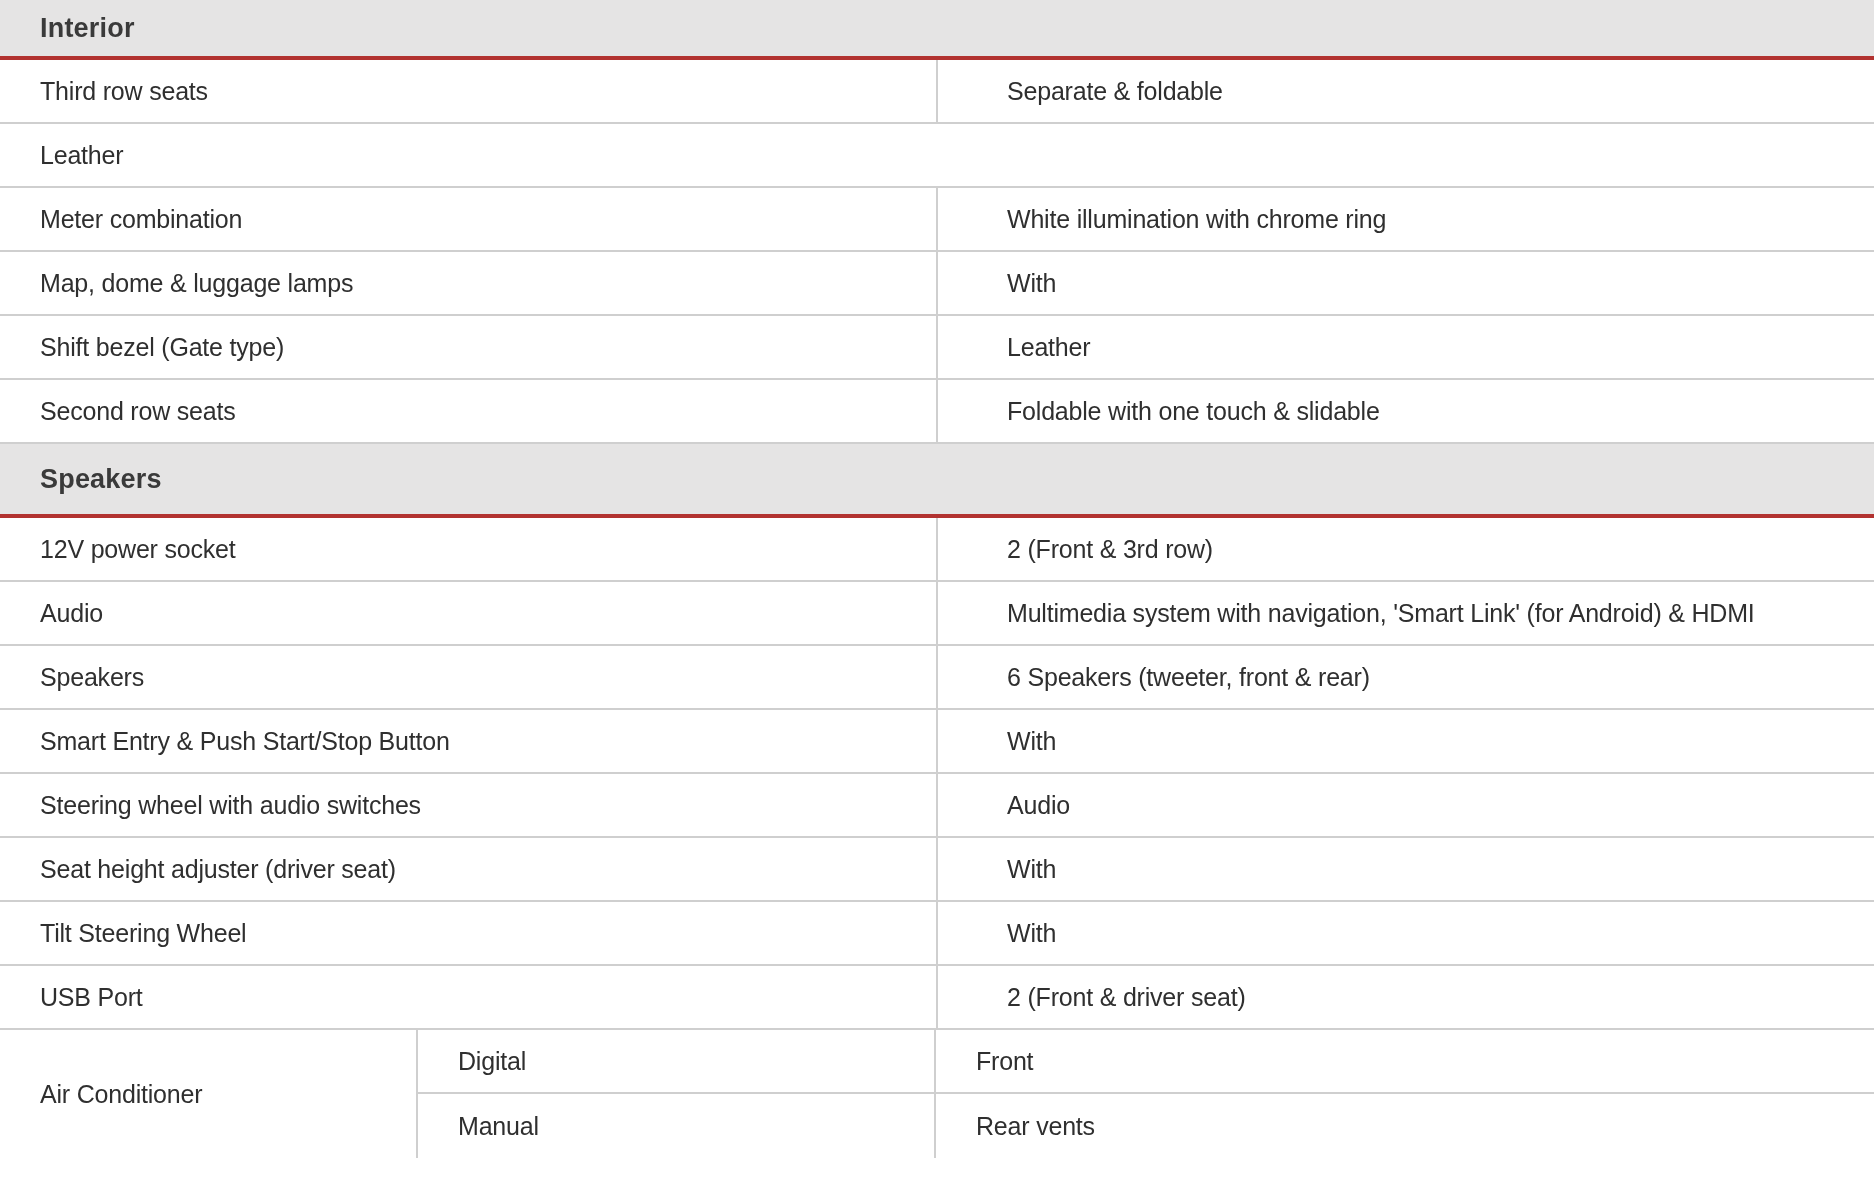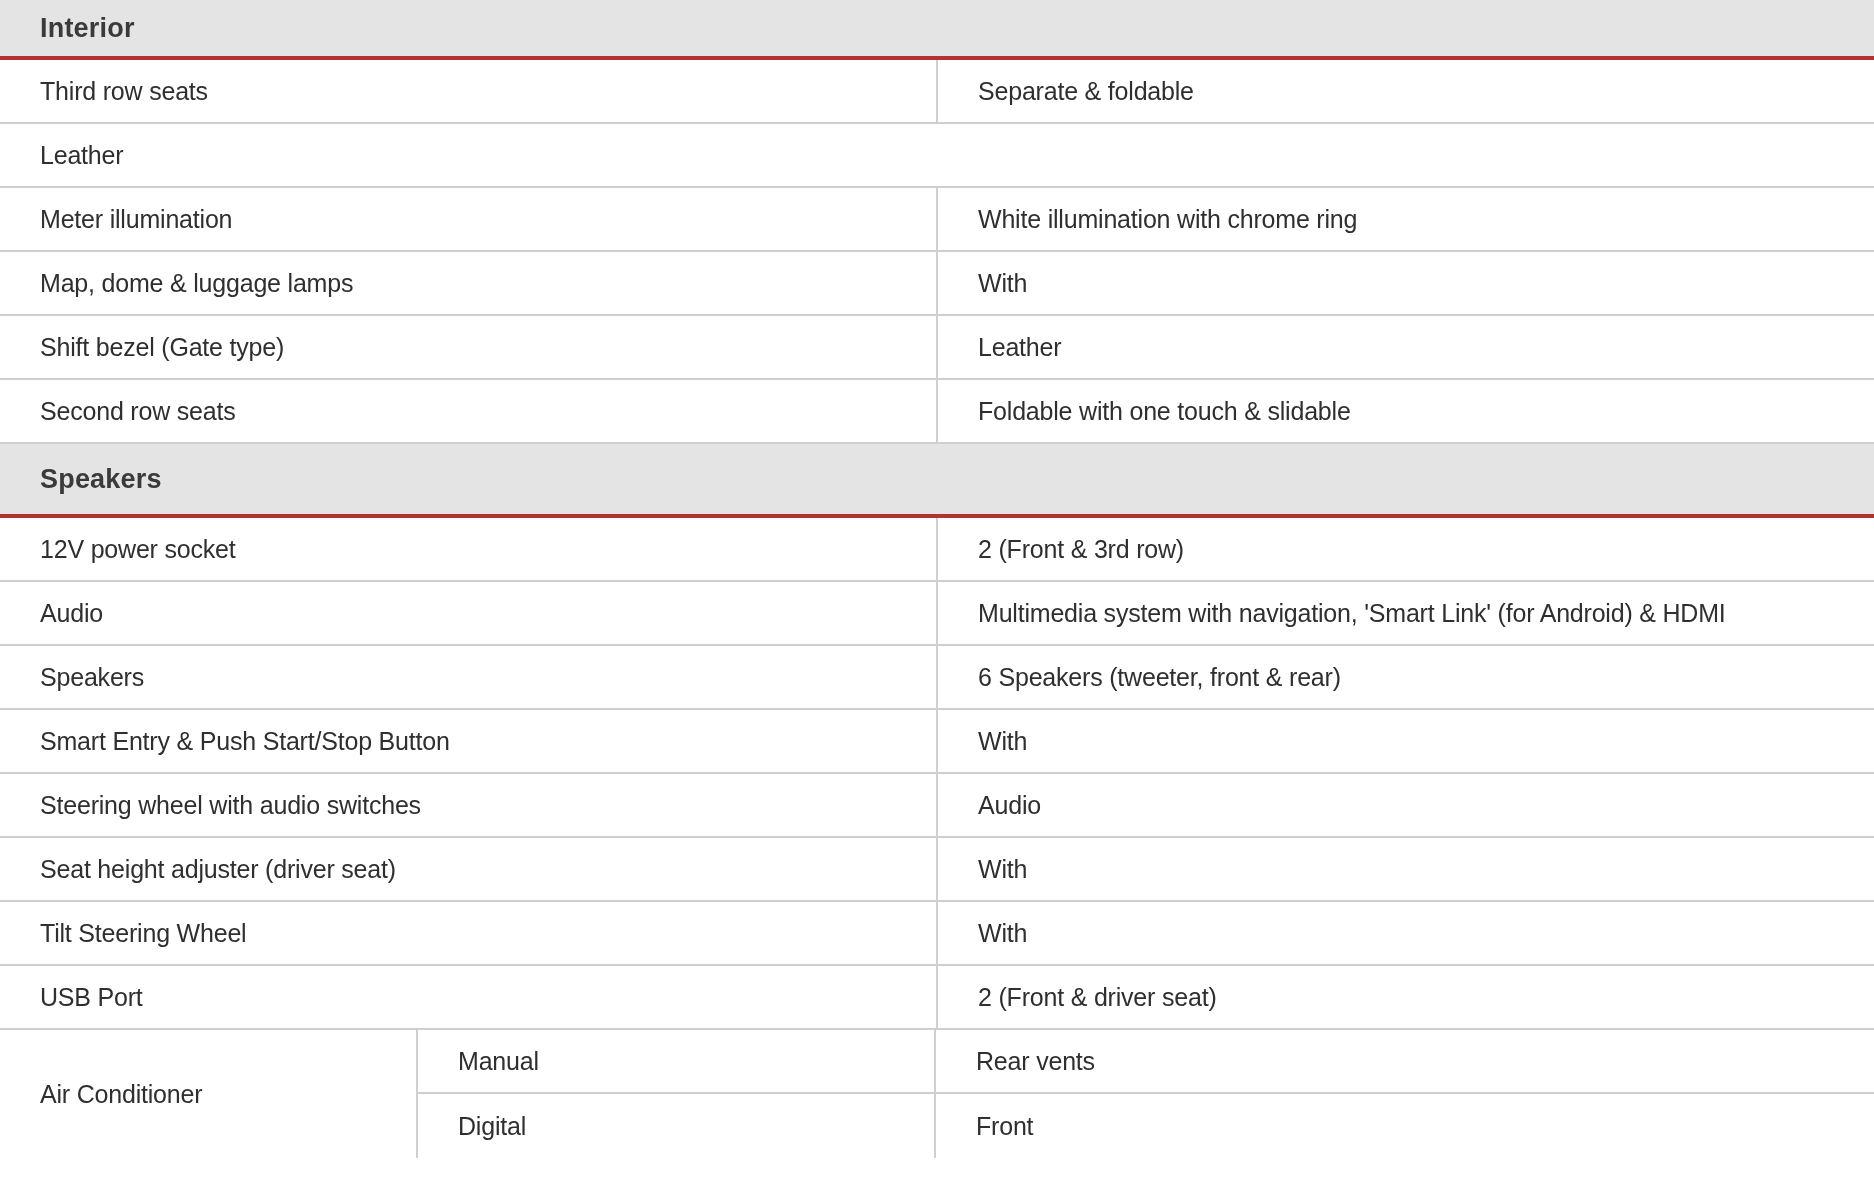--- a/index.html
+++ b/index.html
@@ -32,20 +32,21 @@
     font-weight: bold;
     color: #3a3a3a;
     letter-spacing: 0.2px;
   }
   .section-header.comfort { height: 74px; }
   .spec-row {
     display: flex;
     height: 64px;
     border-bottom: 2px solid var(--divider);
     background: var(--page-bg);
+    gap: 29px;
   }
   .spec-label {
     width: 938px;
     flex: 0 0 938px;
     border-right: 2px solid var(--divider);
     display: flex;
     align-items: center;
     padding-left: 40px;
     font-size: 25px;
     letter-spacing: -0.2px;
@@ -106,21 +107,21 @@
   </div>
 
   <div class="spec-row">
     <div class="spec-label">Third row seats</div>
     <div class="spec-value">Separate &amp; foldable</div>
   </div>
   <div class="spec-row">
     <div class="spec-value">Leather</div>
   </div>
   <div class="spec-row">
-    <div class="spec-label">Meter illumination</div>
+    <div class="spec-label">Meter combination</div>
     <div class="spec-value">White illumination with chrome ring</div>
   </div>
   <div class="spec-row">
     <div class="spec-label">Map, dome &amp; luggage lamps</div>
     <div class="spec-value">With</div>
   </div>
   <div class="spec-row">
     <div class="spec-label">Shift bezel (Gate type)</div>
     <div class="spec-value">Leather</div>
   </div>
@@ -163,23 +164,23 @@
   </div>
   <div class="spec-row">
     <div class="spec-label">USB Port</div>
     <div class="spec-value">2 (Front &amp; driver seat)</div>
   </div>
 
   <div class="group-row">
     <div class="group-label">Air Conditioner</div>
     <div class="group-subrows">
       <div class="sub-row">
+        <div class="sub-label">Digital</div>
+        <div class="spec-value">Front</div>
+      </div>
+      <div class="sub-row">
         <div class="sub-label">Manual</div>
         <div class="spec-value">Rear vents</div>
-      </div>
-      <div class="sub-row">
-        <div class="sub-label">Digital</div>
-        <div class="spec-value">Front</div>
       </div>
     </div>
   </div>
 
 </div>
 
 </body></html>

